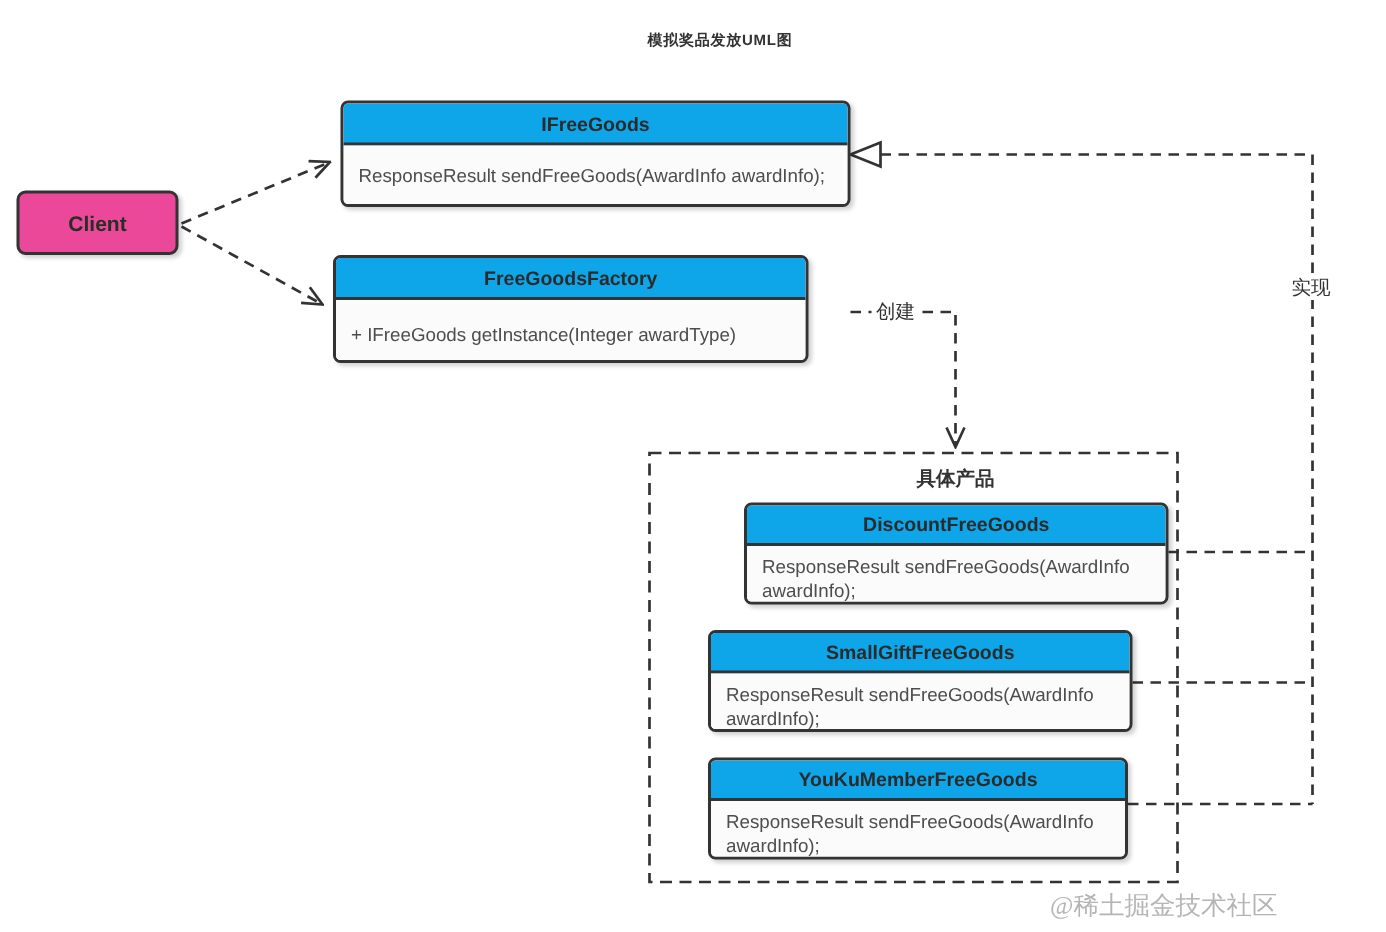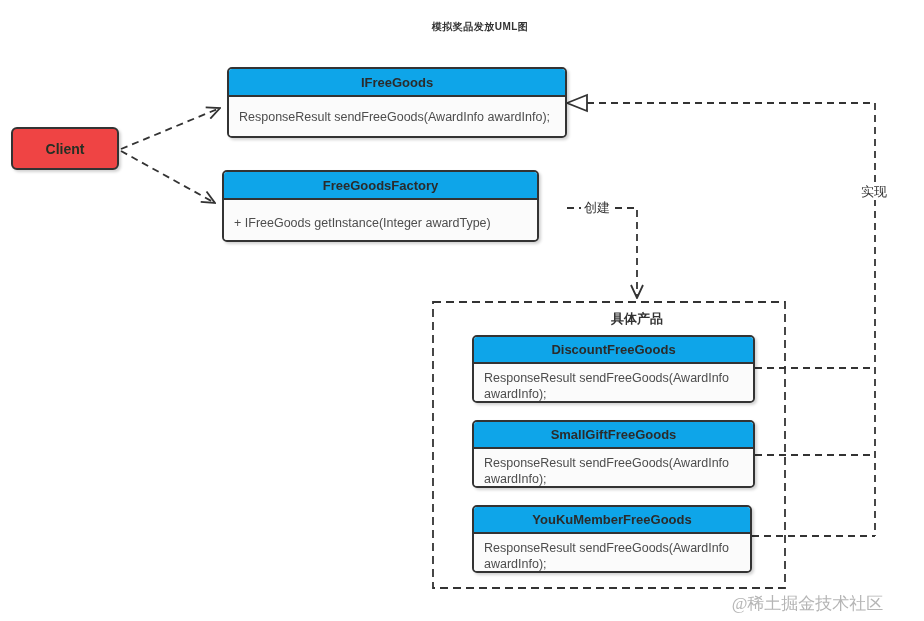--- a/index.html
+++ b/index.html
@@ -17,21 +17,21 @@
     position: absolute;
     left: 300px; top: 20px; width: 360px;
     text-align: center;
     font-size: 10px; font-weight: bold; color: #333;
     letter-spacing: 0.5px;
   }
 
   .client-box {
     position: absolute;
     left: 11px; top: 127px; width: 108px; height: 43px;
-    background: #ef4444;
+    background: #ec4899;
     border: 2px solid #333;
     border-radius: 6px;
     box-sizing: border-box;
     display: flex; align-items: center; justify-content: center;
     font-size: 14px; font-weight: bold; color: #243024;
     box-shadow: 2px 2px 3px rgba(0,0,0,0.18);
   }
 
   .uml-box {
     position: absolute;
@@ -58,21 +58,21 @@
   }
 
   #box-ifreegoods { left: 227px; top: 67px; width: 340px; height: 71px; }
   #box-ifreegoods .uml-header { height: 26px; }
   #box-ifreegoods .uml-body { height: 41px; display: flex; align-items: center; padding-top: 0; padding-bottom: 0; }
 
   #box-factory { left: 222px; top: 170px; width: 317px; height: 72px; }
   #box-factory .uml-header { height: 26px; }
   #box-factory .uml-body { height: 42px; display: flex; align-items: center; padding-top: 4px; padding-bottom: 0; }
 
-  #box-discount { left: 472px; top: 335px; width: 283px; height: 68px; }
+  #box-discount { left: 496px; top: 335px; width: 283px; height: 68px; }
   #box-smallgift { left: 472px; top: 420px; width: 283px; height: 68px; }
   #box-youku    { left: 472px; top: 505px; width: 280px; height: 68px; }
   .concrete .uml-header { height: 25px; }
 
   .group-label {
     position: absolute;
     left: 577px; top: 310px; width: 120px;
     text-align: center;
     font-size: 13px; font-weight: bold; color: #333;
   }
@@ -83,21 +83,21 @@
     font-size: 13px; color: #333;
     padding: 0 3px;
     line-height: 17px;
   }
   #label-create { left: 581px; top: 199px; }
   #label-implement { left: 858px; top: 183px; }
 
   .watermark {
     position: absolute;
     left: 700px; top: 592px; width: 215px;
-    text-align: center;
+    text-align: left;
     font-size: 17px; color: #b5b5b5;
     font-family: "Liberation Serif", "DejaVu Serif", serif;
   }
 </style>
 </head>
 <body>
 
 <div id="canvas">
 
   <svg id="connectors" width="924" height="621" viewBox="0 0 924 621" xmlns="http://www.w3.org/2000/svg">

